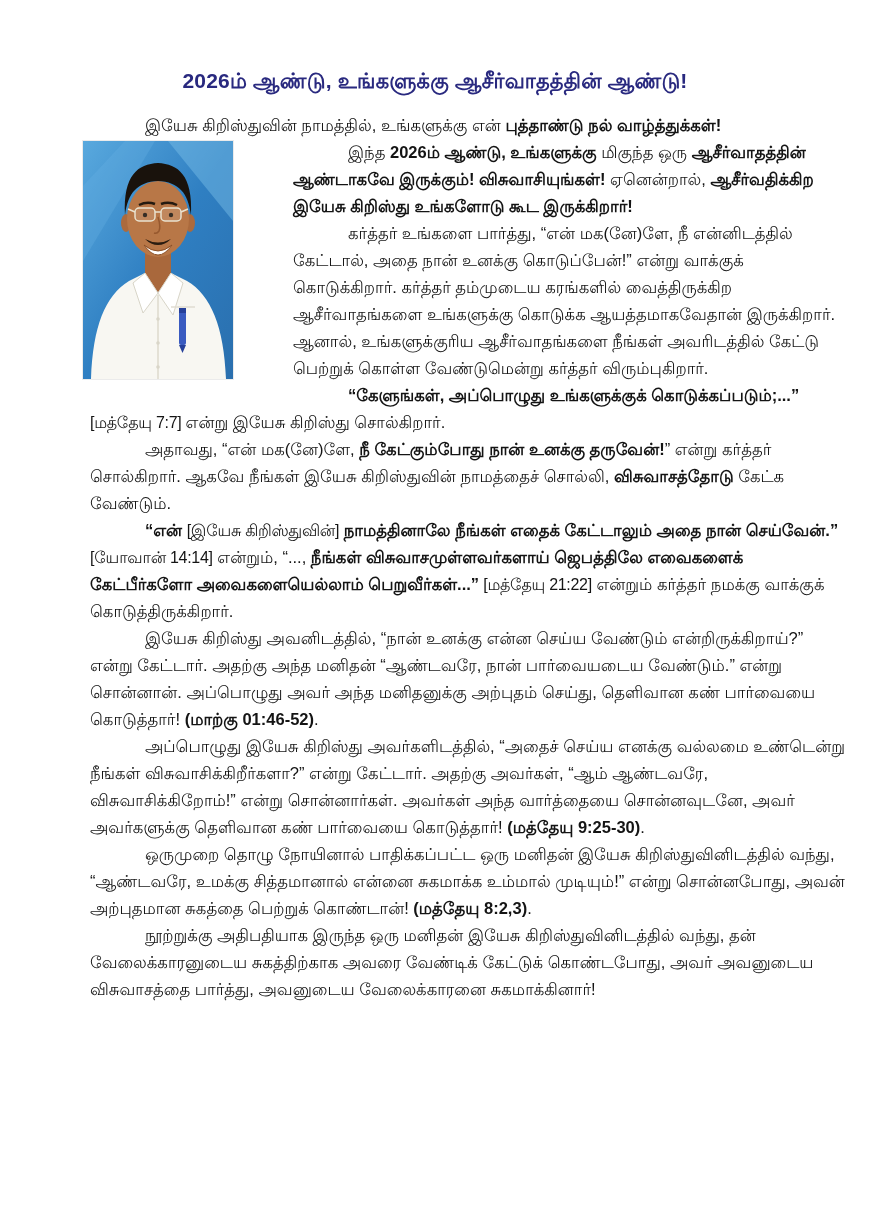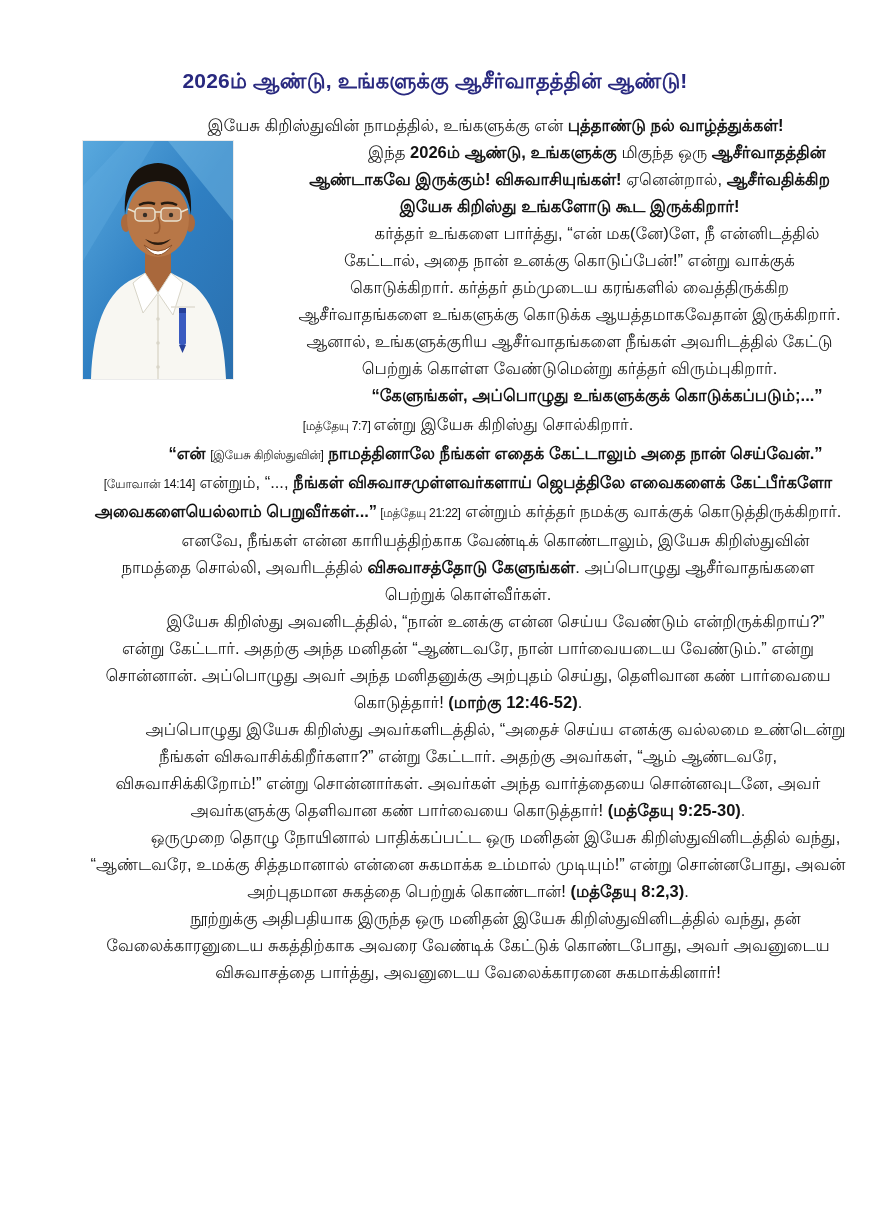--- a/index.html
+++ b/index.html
@@ -23,25 +23,25 @@
     font-size: 21px;
     font-weight: bold;
     color: #29297f;
     letter-spacing: 0.2px;
   }
   .body-text p {
     margin: 0;
     font-size: 16.5px;
     line-height: 27px;
     text-indent: 55px;
-    text-align: center;
+    text-align: left;
   }
   .body-text .b   { font-weight: bold; }
   .body-text .ref {
-    font-size: 12px;
+    font-size: 16px;
     letter-spacing: -0.3px;
     font-weight: normal;
   }
   .photo-float {
     float: left;
     width: 150px; height: 238px;
     margin: 2px 60px 10px -7px;
     display: block;
     box-shadow: 0 0 0 1px rgba(0,0,0,0.08);
   }
@@ -97,21 +97,21 @@
       <g>
         <rect x="96" y="167" width="7" height="37" rx="2" fill="#3a5bc0"></rect>
         <rect x="96" y="167" width="7" height="5" fill="#26409a"></rect>
         <polygon points="96,204 103,204 99.5,212" fill="#26409a"></polygon>
       </g>
     </svg>
   </span>
 <span>இந்த </span><span class="b">2026ம் ஆண்டு, உங்களுக்கு</span><span> மிகுந்த ஒரு </span><span class="b">ஆசீர்வாதத்தின் ஆண்டாகவே இருக்கும்! விசுவாசியுங்கள்!</span><span> ஏனென்றால், </span><span class="b">ஆசீர்வதிக்கிற இயேசு கிறிஸ்து உங்களோடு கூட இருக்கிறார்!</span></p>
       <p><span>கர்த்தர் உங்களை பார்த்து, “என் மக(னே)ளே, நீ என்னிடத்தில் கேட்டால், அதை நான் உனக்கு கொடுப்பேன்!” என்று வாக்குக் கொடுக்கிறார். கர்த்தர் தம்முடைய கரங்களில் வைத்திருக்கிற ஆசீர்வாதங்களை உங்களுக்கு கொடுக்க ஆயத்தமாகவேதான் இருக்கிறார். ஆனால், உங்களுக்குரிய ஆசீர்வாதங்களை நீங்கள் அவரிடத்தில் கேட்டு பெற்றுக் கொள்ள வேண்டுமென்று கர்த்தர் விரும்புகிறார்.</span></p>
       <p><span class="b">“கேளுங்கள், அப்பொழுது உங்களுக்குக் கொடுக்கப்படும்;...”</span><span class="ref"> [மத்தேயு 7:7] </span><span>என்று இயேசு கிறிஸ்து சொல்கிறார்.</span></p>
+      <p><span>அதாவது, “என் மக(னே)ளே, </span><span class="b">நீ கேட்கும்போது நான் உனக்கு தருவேன்!</span><span>” என்று கர்த்தர் சொல்கிறார். ஆகவே நீங்கள் இயேசு கிறிஸ்துவின் நாமத்தைச் சொல்லி, </span><span class="b">விசுவாசத்தோடு</span><span> கேட்க வேண்டும்.</span></p>
       <p><span class="b">“என் </span><span class="ref">[இயேசு கிறிஸ்துவின்]</span><span class="b"> நாமத்தினாலே நீங்கள் எதைக் கேட்டாலும் அதை நான் செய்வேன்.”</span><span class="ref"> [யோவான் 14:14]</span><span> என்றும், “..., </span><span class="b">நீங்கள் விசுவாசமுள்ளவர்களாய் ஜெபத்திலே எவைகளைக் கேட்பீர்களோ அவைகளையெல்லாம் பெறுவீர்கள்...”</span><span class="ref"> [மத்தேயு 21:22]</span><span> என்றும் கர்த்தர் நமக்கு வாக்குக் கொடுத்திருக்கிறார்.</span></p>
-      <p><span>எனவே, நீங்கள் என்ன காரியத்திற்காக வேண்டிக் கொண்டாலும், இயேசு கிறிஸ்துவின் நாமத்தை சொல்லி, அவரிடத்தில் </span><span class="b">விசுவாசத்தோடு கேளுங்கள்</span><span>. அப்பொழுது ஆசீர்வாதங்களை பெற்றுக் கொள்வீர்கள்.</span></p>
-      <p><span>இயேசு கிறிஸ்து அவனிடத்தில், “நான் உனக்கு என்ன செய்ய வேண்டும் என்றிருக்கிறாய்?” என்று கேட்டார். அதற்கு அந்த மனிதன் “ஆண்டவரே, நான் பார்வையடைய வேண்டும்.” என்று சொன்னான். அப்பொழுது அவர் அந்த மனிதனுக்கு அற்புதம் செய்து, தெளிவான கண் பார்வையை கொடுத்தார்! </span><span class="b">(மாற்கு 12:46-52)</span><span>.</span></p>
+      <p><span>இயேசு கிறிஸ்து அவனிடத்தில், “நான் உனக்கு என்ன செய்ய வேண்டும் என்றிருக்கிறாய்?” என்று கேட்டார். அதற்கு அந்த மனிதன் “ஆண்டவரே, நான் பார்வையடைய வேண்டும்.” என்று சொன்னான். அப்பொழுது அவர் அந்த மனிதனுக்கு அற்புதம் செய்து, தெளிவான கண் பார்வையை கொடுத்தார்! </span><span class="b">(மாற்கு 01:46-52)</span><span>.</span></p>
       <p><span>அப்பொழுது இயேசு கிறிஸ்து அவர்களிடத்தில், “அதைச் செய்ய எனக்கு வல்லமை உண்டென்று நீங்கள் விசுவாசிக்கிறீர்களா?” என்று கேட்டார். அதற்கு அவர்கள், “ஆம் ஆண்டவரே, விசுவாசிக்கிறோம்!” என்று சொன்னார்கள். அவர்கள் அந்த வார்த்தையை சொன்னவுடனே, அவர் அவர்களுக்கு தெளிவான கண் பார்வையை கொடுத்தார்! </span><span class="b">(மத்தேயு 9:25-30)</span><span>.</span></p>
       <p><span>ஒருமுறை தொழு நோயினால் பாதிக்கப்பட்ட ஒரு மனிதன் இயேசு கிறிஸ்துவினிடத்தில் வந்து, “ஆண்டவரே, உமக்கு சித்தமானால் என்னை சுகமாக்க உம்மால் முடியும்!” என்று சொன்னபோது, அவன் அற்புதமான சுகத்தை பெற்றுக் கொண்டான்! </span><span class="b">(மத்தேயு 8:2,3)</span><span>.</span></p>
       <p><span>நூற்றுக்கு அதிபதியாக இருந்த ஒரு மனிதன் இயேசு கிறிஸ்துவினிடத்தில் வந்து, தன் வேலைக்காரனுடைய சுகத்திற்காக அவரை வேண்டிக் கேட்டுக் கொண்டபோது, அவர் அவனுடைய விசுவாசத்தை பார்த்து, அவனுடைய வேலைக்காரனை சுகமாக்கினார்! </span></p>
     </div>
 
 </div>
 
 </body></html>

